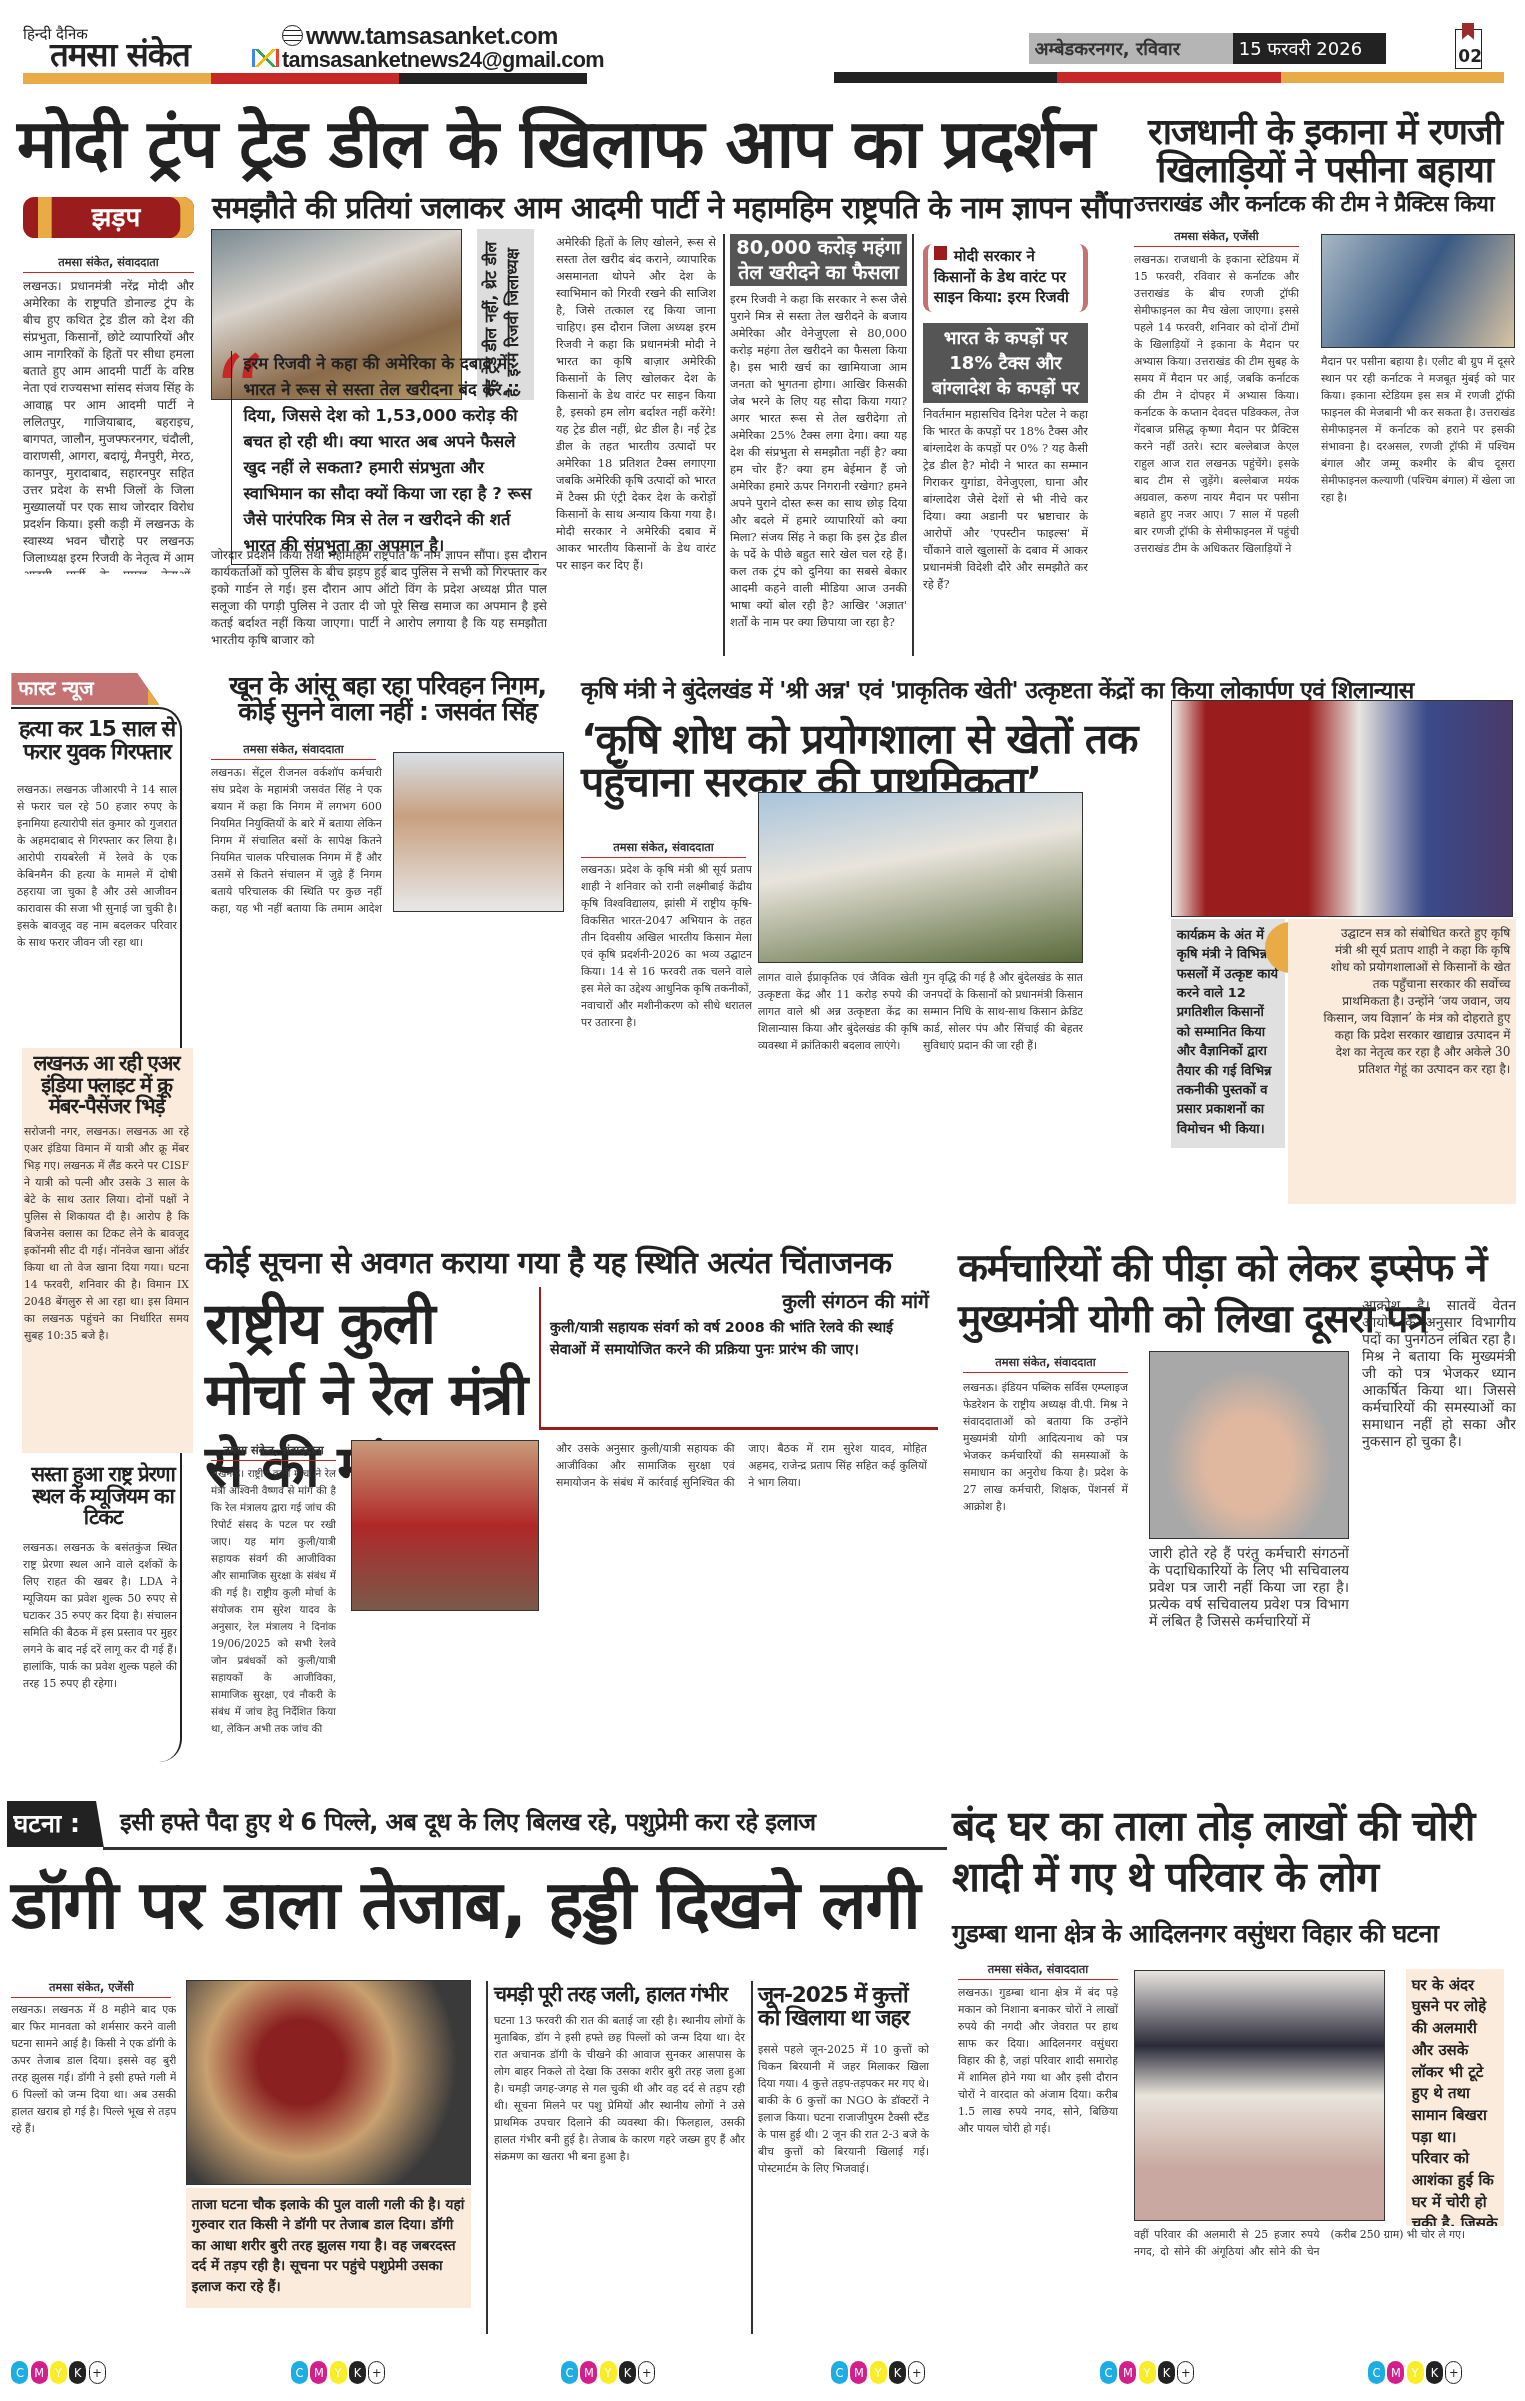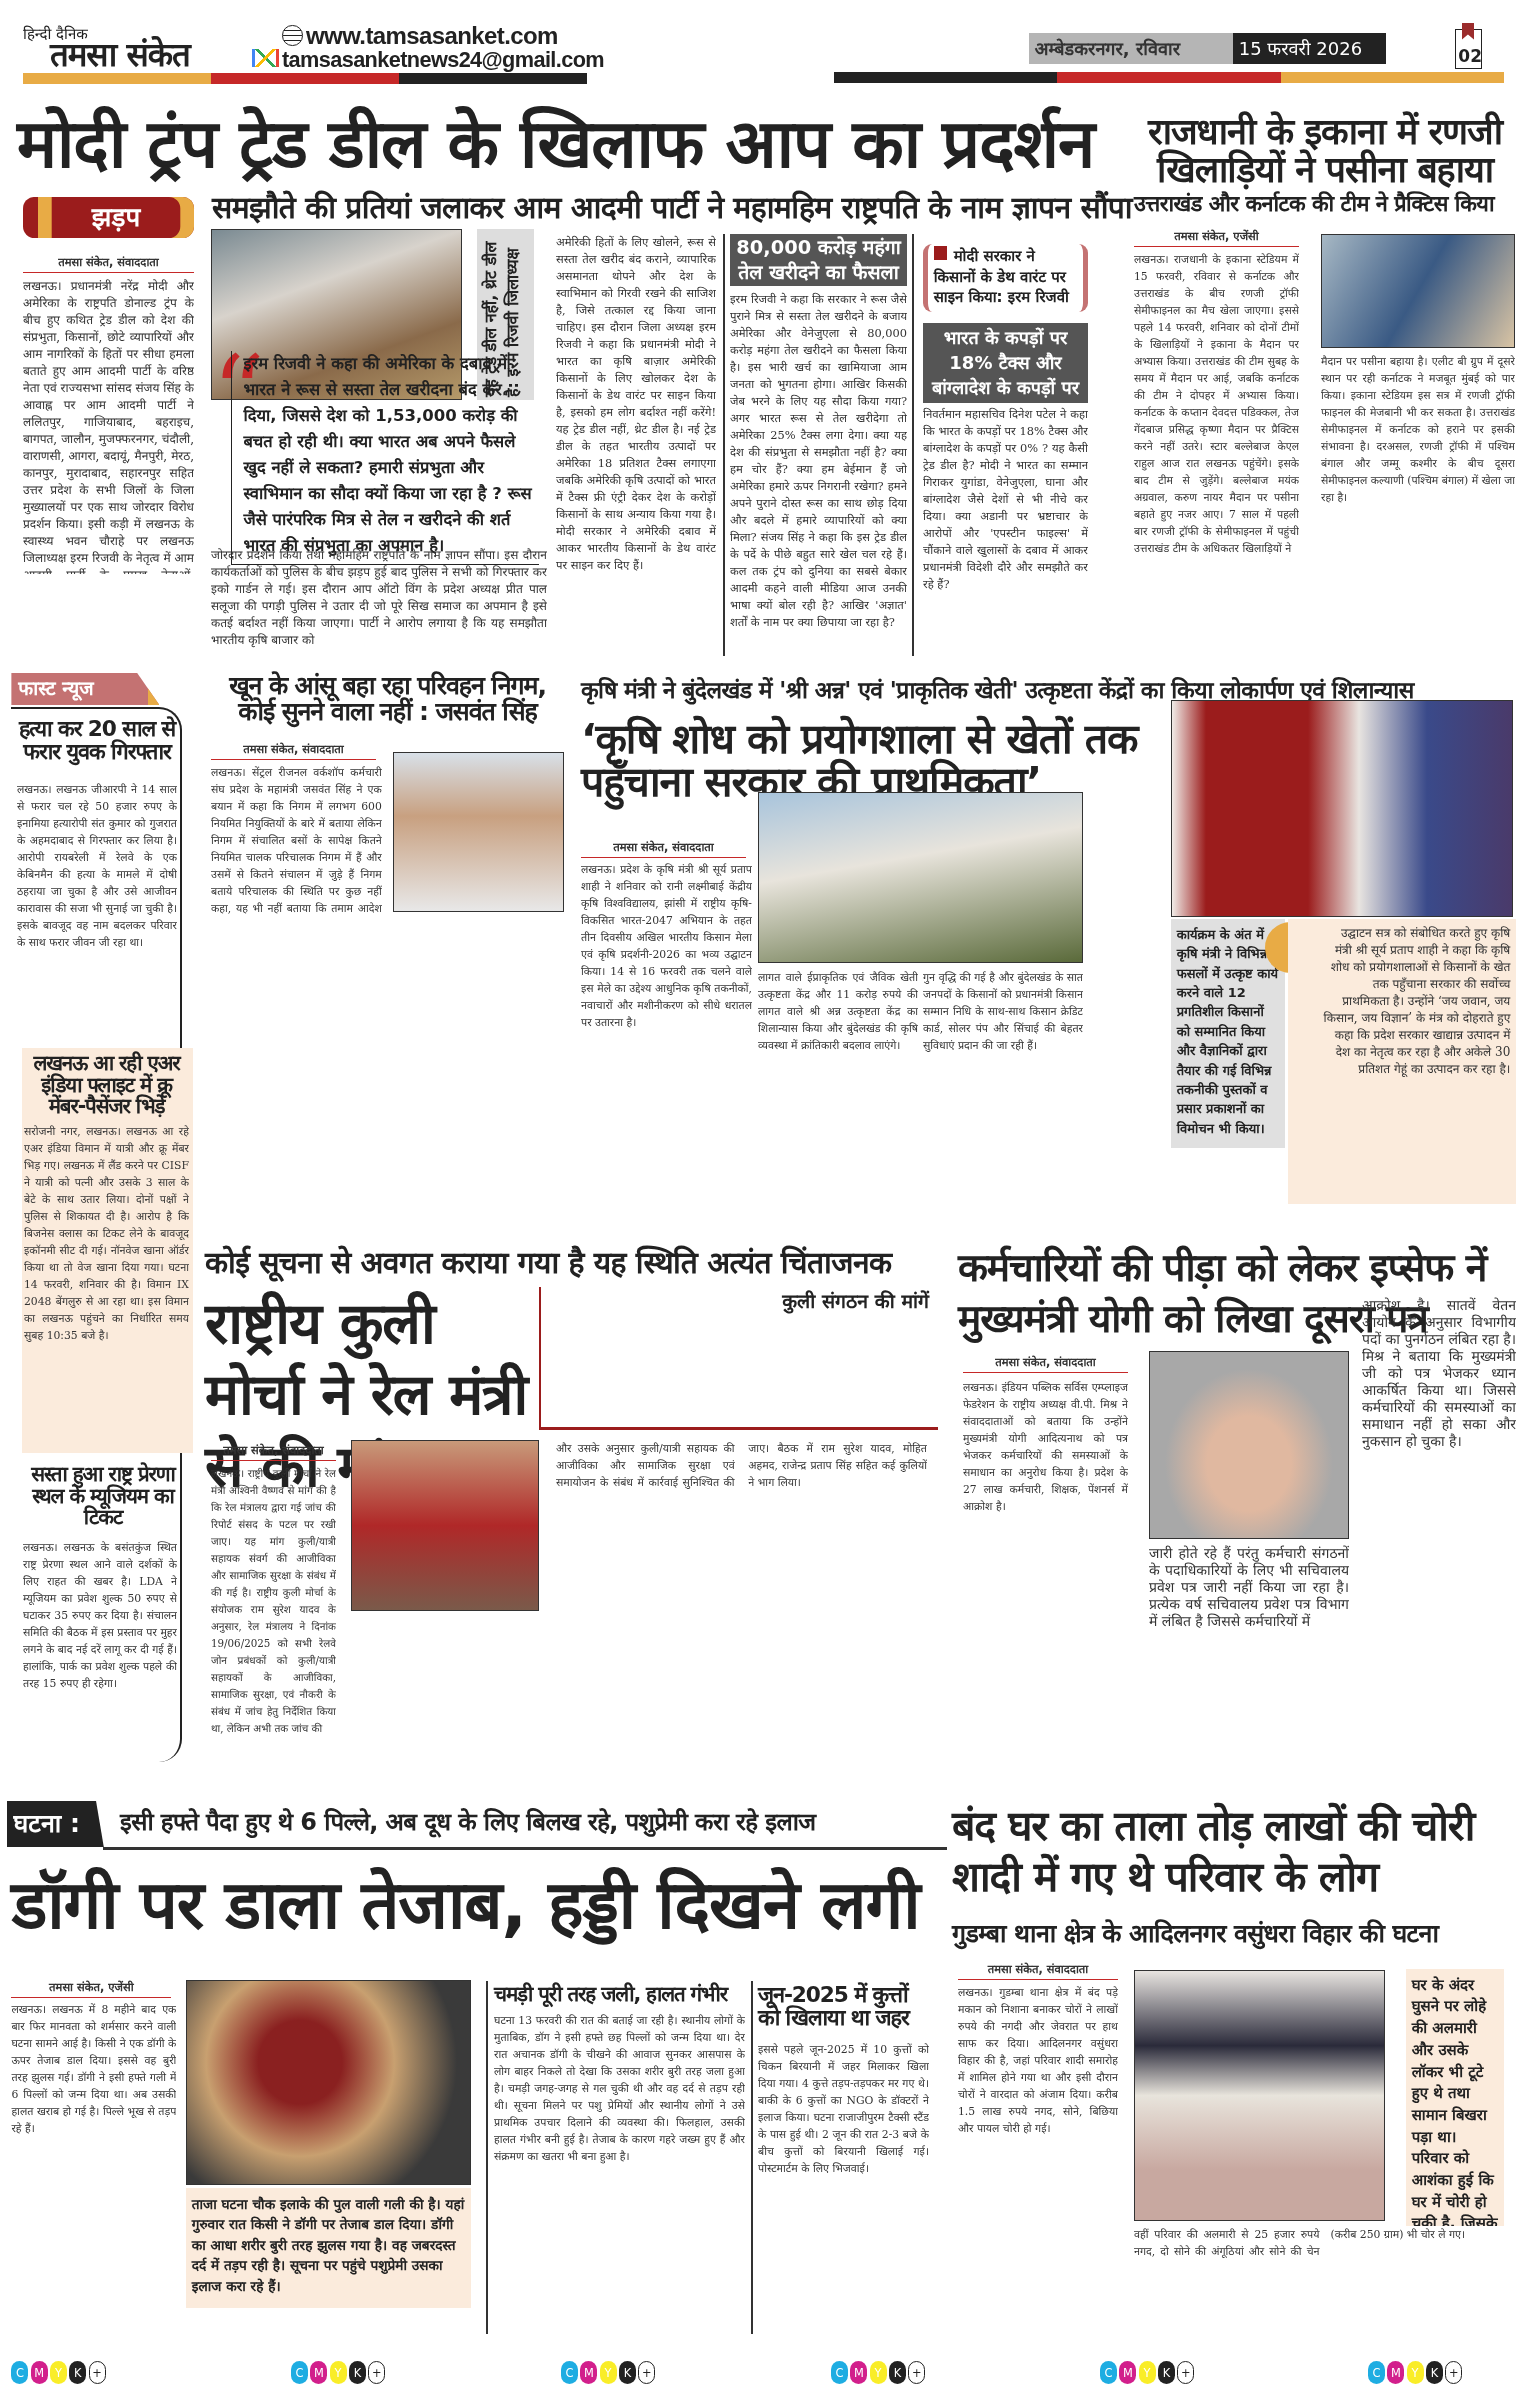--- a/index.html
+++ b/index.html
@@ -70,21 +70,21 @@
 <div class="abs hl" style="left:1134px;top:193px;width:382px;font-size:21.7px;letter-spacing:-0.6px">उत्तराखंड और कर्नाटक की टीम ने प्रैक्टिस किया</div>
 <div class="abs byline" style="left:1134px;top:228px;width:165px">तमसा संकेत, एजेंसी</div>
 <div class="abs body-text" style="left:1134px;top:251px;width:165px;height:405px;overflow:hidden;font-size:10.8px">लखनऊ। राजधानी के इकाना स्टेडियम में 15 फरवरी, रविवार से कर्नाटक और उत्तराखंड के बीच रणजी ट्रॉफी सेमीफाइनल का मैच खेला जाएगा। इससे पहले 14 फरवरी, शनिवार को दोनों टीमों के खिलाड़ियों ने इकाना के मैदान पर अभ्यास किया। उत्तराखंड की टीम सुबह के समय में मैदान पर आई, जबकि कर्नाटक की टीम ने दोपहर में अभ्यास किया। कर्नाटक के कप्तान देवदत्त पडिक्कल, तेज गेंदबाज प्रसिद्ध कृष्णा मैदान पर प्रैक्टिस करने नहीं उतरे। स्टार बल्लेबाज केएल राहुल आज रात लखनऊ पहुंचेंगे। इसके बाद टीम से जुड़ेंगे। बल्लेबाज मयंक अग्रवाल, करुण नायर मैदान पर पसीना बहाते हुए नजर आए। 7 साल में पहली बार रणजी ट्रॉफी के सेमीफाइनल में पहुंची उत्तराखंड टीम के अधिकतर खिलाड़ियों ने</div>
 <div class="abs photo" style="left:1321px;top:234px;width:194px;height:114px;background:linear-gradient(120deg,#a7b8c4,#3a5a84 50%,#d9c4a4)"></div>
 <div class="abs body-text" style="left:1321px;top:353px;width:194px;height:302px;overflow:hidden;font-size:10.8px">मैदान पर पसीना बहाया है। एलीट बी ग्रुप में दूसरे स्थान पर रही कर्नाटक ने मजबूत मुंबई को पार किया। इकाना स्टेडियम इस सत्र में रणजी ट्रॉफी फाइनल की मेजबानी भी कर सकता है। उत्तराखंड सेमीफाइनल में कर्नाटक को हराने पर इसकी संभावना है। दरअसल, रणजी ट्रॉफी में पश्चिम बंगाल और जम्मू कश्मीर के बीच दूसरा सेमीफाइनल कल्याणी (पश्चिम बंगाल) में खेला जा रहा है।</div>
 
 <div class="abs" style="left:11.4px;top:673px;width:148px;height:32px;background:#C47272;clip-path:polygon(0 0,85% 0,100% 100%,0 100%);border-right:11.4px solid #E8AB45">
   <span style="color:#fff;font-size:19.4px;font-weight:bold;padding-left:6.8px;line-height:32px">फास्ट न्यूज</span>
 </div>
 <div class="abs" style="left:11.4px;top:707px;width:171px;height:1055px;border-top:2.3px solid #222;border-right:2.9px solid #222;border-radius:0 23px 23px 0"></div>
-<div class="abs hl" style="left:17px;top:718px;width:160px;font-size:21.7px;text-align:center">हत्या कर 20 साल से फरार युवक गिरफ्तार</div>
+<div class="abs hl" style="left:17px;top:718px;width:160px;font-size:21.7px;text-align:center">हत्या कर 15 साल से फरार युवक गिरफ्तार</div>
 <div class="abs body-text" style="left:17px;top:781px;width:160px;height:257px;overflow:hidden;font-size:10.8px">लखनऊ। लखनऊ जीआरपी ने 14 साल से फरार चल रहे 50 हजार रुपए के इनामिया हत्यारोपी संत कुमार को गुजरात के अहमदाबाद से गिरफ्तार कर लिया है। आरोपी रायबरेली में रेलवे के एक केबिनमैन की हत्या के मामले में दोषी ठहराया जा चुका है और उसे आजीवन कारावास की सजा भी सुनाई जा चुकी है। इसके बावजूद वह नाम बदलकर परिवार के साथ फरार जीवन जी रहा था।</div>
 <div class="abs" style="left:21.7px;top:1048px;width:171px;height:405px;background:#FBEBDC"></div>
 <div class="abs hl" style="left:24px;top:1053px;width:165px;font-size:20.5px;text-align:center">लखनऊ आ रही एअर इंडिया फ्लाइट में क्रू मेंबर-पैसेंजर भिड़े</div>
 <div class="abs body-text" style="left:24px;top:1123px;width:165px;height:325px;overflow:hidden;font-size:10.8px">सरोजनी नगर, लखनऊ। लखनऊ आ रहे एअर इंडिया विमान में यात्री और क्रू मेंबर भिड़ गए। लखनऊ में लैंड करने पर CISF ने यात्री को पत्नी और उसके 3 साल के बेटे के साथ उतार लिया। दोनों पक्षों ने पुलिस से शिकायत दी है। आरोप है कि बिजनेस क्लास का टिकट लेने के बावजूद इकॉनमी सीट दी गई। नॉनवेज खाना ऑर्डर किया था तो वेज खाना दिया गया। घटना 14 फरवरी, शनिवार की है। विमान IX 2048 बेंगलुरु से आ रहा था। इस विमान का लखनऊ पहुंचने का निर्धारित समय सुबह 10:35 बजे है।</div>
 <div class="abs hl" style="left:23px;top:1464px;width:160px;font-size:20.5px;text-align:center">सस्ता हुआ राष्ट्र प्रेरणा स्थल के म्यूजियम का टिकट</div>
 <div class="abs body-text" style="left:23px;top:1539px;width:154px;height:228px;overflow:hidden;font-size:10.8px">लखनऊ। लखनऊ के बसंतकुंज स्थित राष्ट्र प्रेरणा स्थल आने वाले दर्शकों के लिए राहत की खबर है। LDA ने म्यूजियम का प्रवेश शुल्क 50 रुपए से घटाकर 35 रुपए कर दिया है। संचालन समिति की बैठक में इस प्रस्ताव पर मुहर लगने के बाद नई दरें लागू कर दी गई हैं। हालांकि, पार्क का प्रवेश शुल्क पहले की तरह 15 रुपए ही रहेगा।</div>
 
 <div class="abs hl" style="left:211px;top:673px;width:353px;font-size:25px;text-align:center">खून के आंसू बहा रहा परिवहन निगम, कोई सुनने वाला नहीं : जसवंत सिंह</div>
 <div class="abs byline" style="left:211px;top:741px;width:165px">तमसा संकेत, संवाददाता</div>
 <div class="abs body-text" style="left:211px;top:764px;width:353px;height:445px;overflow:hidden;font-size:10.8px;column-count:2;column-gap:11.4px">लखनऊ। सेंट्रल रीजनल वर्कशॉप कर्मचारी संघ प्रदेश के महामंत्री जसवंत सिंह ने एक बयान में कहा कि निगम में लगभग 600 नियमित नियुक्तियों के बारे में बताया लेकिन निगम में संचालित बसों के सापेक्ष कितने नियमित चालक परिचालक निगम में हैं और उसमें से कितने संचालन में जुड़े हैं निगम बताये परिचालक की स्थिति पर कुछ नहीं कहा, यह भी नहीं बताया कि तमाम आदेश के बावजूद निगम में वर्षों से संविदा कर्मियों को नियमित क्यों नहीं किया जा रहा। वर्ष 2008 के अनुसार तत्काल 21000, 21000 लगभग 42000 नियमित चालकों, परिचालकों की तत्काल नियुक्ति होनी चाहिए। उन्होंने कहा कि निगम खून के आंसू बहा रहा है क्योंकि उसकी सुनने वाला कोई नहीं है।</div>
@@ -99,20 +99,21 @@
 <div class="abs body-text" style="left:923px;top:969px;width:160px;height:228px;overflow:hidden;font-size:10.8px">गुन वृद्धि की गई है और बुंदेलखंड के सात जनपदों के किसानों को प्रधानमंत्री किसान सम्मान निधि के साथ-साथ किसान क्रेडिट कार्ड, सोलर पंप और सिंचाई की बेहतर सुविधाएं प्रदान की जा रही हैं।</div>
 <div class="abs photo" style="left:1171px;top:700px;width:342px;height:217px;background:linear-gradient(90deg,#f0ece8 0%,#9B1C1C 10%,#9B1C1C 40%,#e8e4e0 55%,#3a4a8a 75%,#4a3a6a)"></div>
 <div class="abs" style="left:1171px;top:919px;width:114px;height:229px;background:#E0E0E0;font-size:13px;font-weight:bold;line-height:19.4px;padding:5.7px;overflow:hidden">कार्यक्रम के अंत में कृषि मंत्री ने विभिन्न फसलों में उत्कृष्ट कार्य करने वाले 12 प्रगतिशील किसानों को सम्मानित किया और वैज्ञानिकों द्वारा तैयार की गई विभिन्न तकनीकी पुस्तकों व प्रसार प्रकाशनों का विमोचन भी किया।</div>
 <div class="abs" style="left:1265px;top:922px;width:51px;height:51px;background:#E8AB45;border-radius:50%"></div>
 <div class="abs body-text" style="left:1288px;top:919px;width:228px;height:285px;background:#FBEBDC;padding:5.7px 5.7px 5.7px 34px;overflow:hidden;font-size:12px;text-align:right">उद्घाटन सत्र को संबोधित करते हुए कृषि मंत्री श्री सूर्य प्रताप शाही ने कहा कि कृषि शोध को प्रयोगशालाओं से किसानों के खेत तक पहुँचाना सरकार की सर्वोच्च प्राथमिकता है। उन्होंने ‘जय जवान, जय किसान, जय विज्ञान’ के मंत्र को दोहराते हुए कहा कि प्रदेश सरकार खाद्यान्न उत्पादन में देश का नेतृत्व कर रहा है और अकेले 30 प्रतिशत गेहूं का उत्पादन कर रहा है।</div>
 
 <div class="abs hl" style="left:205px;top:1247px;width:570px;font-size:30px;white-space:nowrap;letter-spacing:-0.6px">कोई सूचना से अवगत कराया गया है यह स्थिति अत्यंत चिंताजनक</div>
 <div class="abs hl" style="left:205px;top:1288px;width:325px;font-size:57px;line-height:1.25">राष्ट्रीय कुली मोर्चा ने रेल मंत्री से की मांग</div>
 <div class="abs" style="left:539px;top:1287px;width:399px;height:143px;border-left:2.3px solid #9B1C1C;border-bottom:3.4px solid #9B1C1C;padding:0 9px">
   <div style="text-align:right;font-size:19.4px;font-weight:bold">कुली संगठन की मांगें</div>
+  <div style="font-size:14.3px;font-weight:bold;line-height:21.7px;margin-top:3.4px">कुली/यात्री सहायक संवर्ग को वर्ष 2008 की भांति रेलवे की स्थाई सेवाओं में समायोजित करने की प्रक्रिया पुनः प्रारंभ की जाए।</div>
 </div>
 <div class="abs byline" style="left:211px;top:1442px;width:125px">तमसा संकेत, संवाददाता</div>
 <div class="abs body-text" style="left:211px;top:1465px;width:125px;height:302px;overflow:hidden;font-size:10.3px">लखनऊ। राष्ट्रीय कुली मोर्चा ने रेल मंत्री अश्विनी वैष्णव से मांग की है कि रेल मंत्रालय द्वारा गई जांच की रिपोर्ट संसद के पटल पर रखी जाए। यह मांग कुली/यात्री सहायक संवर्ग की आजीविका और सामाजिक सुरक्षा के संबंध में की गई है। राष्ट्रीय कुली मोर्चा के संयोजक राम सुरेश यादव के अनुसार, रेल मंत्रालय ने दिनांक 19/06/2025 को सभी रेलवे जोन प्रबंधकों को कुली/यात्री सहायकों के आजीविका, सामाजिक सुरक्षा, एवं नौकरी के संबंध में जांच हेतु निर्देशित किया था, लेकिन अभी तक जांच की</div>
 <div class="abs photo" style="left:351px;top:1440px;width:188px;height:171px;background:linear-gradient(180deg,#c89a7a,#b02828 50%,#7a5a4a)"></div>
 <div class="abs body-text" style="left:556px;top:1440px;width:371px;height:331px;overflow:hidden;font-size:10.8px;column-count:2;column-gap:13.7px">और उसके अनुसार कुली/यात्री सहायक की आजीविका और सामाजिक सुरक्षा एवं समायोजन के संबंध में कार्रवाई सुनिश्चित की जाए। बैठक में राम सुरेश यादव, मोहित अहमद, राजेन्द्र प्रताप सिंह सहित कई कुलियों ने भाग लिया।</div>
 
 <div class="abs hl" style="left:958px;top:1243px;width:564px;font-size:39px;line-height:1.3">कर्मचारियों की पीड़ा को लेकर इप्सेफ नें मुख्यमंत्री योगी को लिखा दूसरा पत्र</div>
 <div class="abs byline" style="left:963px;top:1354px;width:165px">तमसा संकेत, संवाददाता</div>
 <div class="abs body-text" style="left:963px;top:1379px;width:165px;height:388px;overflow:hidden;font-size:10.8px">लखनऊ। इंडियन पब्लिक सर्विस एम्प्लाइज फेडरेशन के राष्ट्रीय अध्यक्ष वी.पी. मिश्र ने संवाददाताओं को बताया कि उन्होंने मुख्यमंत्री योगी आदित्यनाथ को पत्र भेजकर कर्मचारियों की समस्याओं के समाधान का अनुरोध किया है। प्रदेश के 27 लाख कर्मचारी, शिक्षक, पेंशनर्स में आक्रोश है।</div>
 <div class="abs photo" style="left:1149px;top:1351px;width:200px;height:188px;background:radial-gradient(ellipse at 50% 60%,#e0b8a0 30%,#a8a8a8 60%);"></div>

